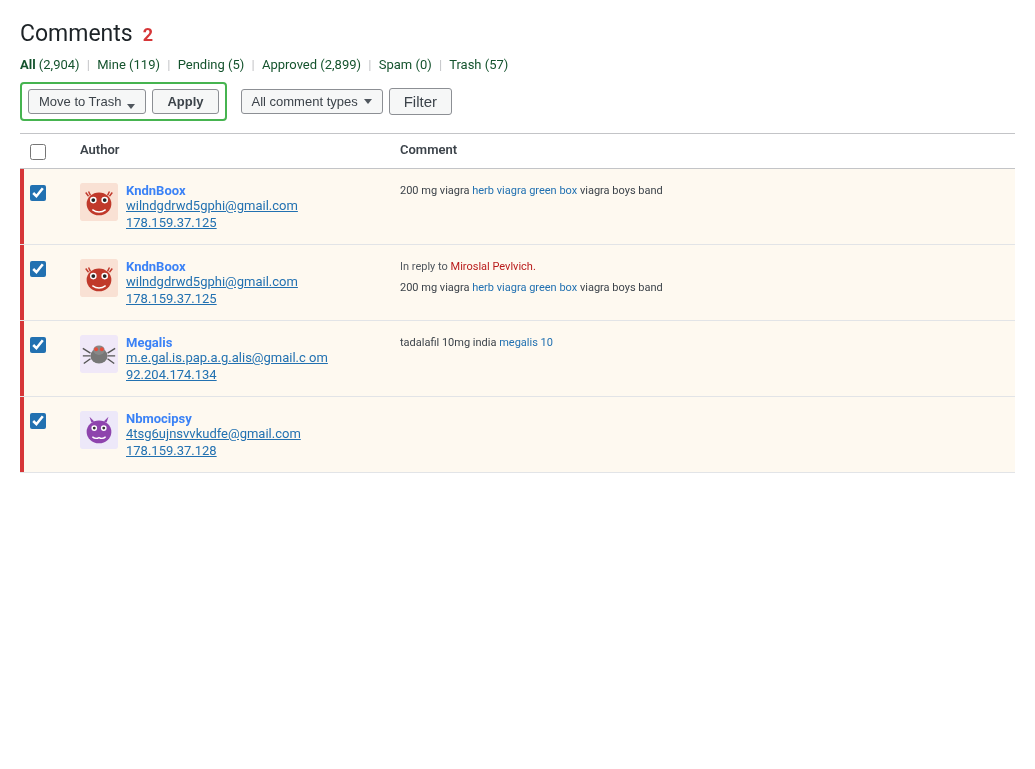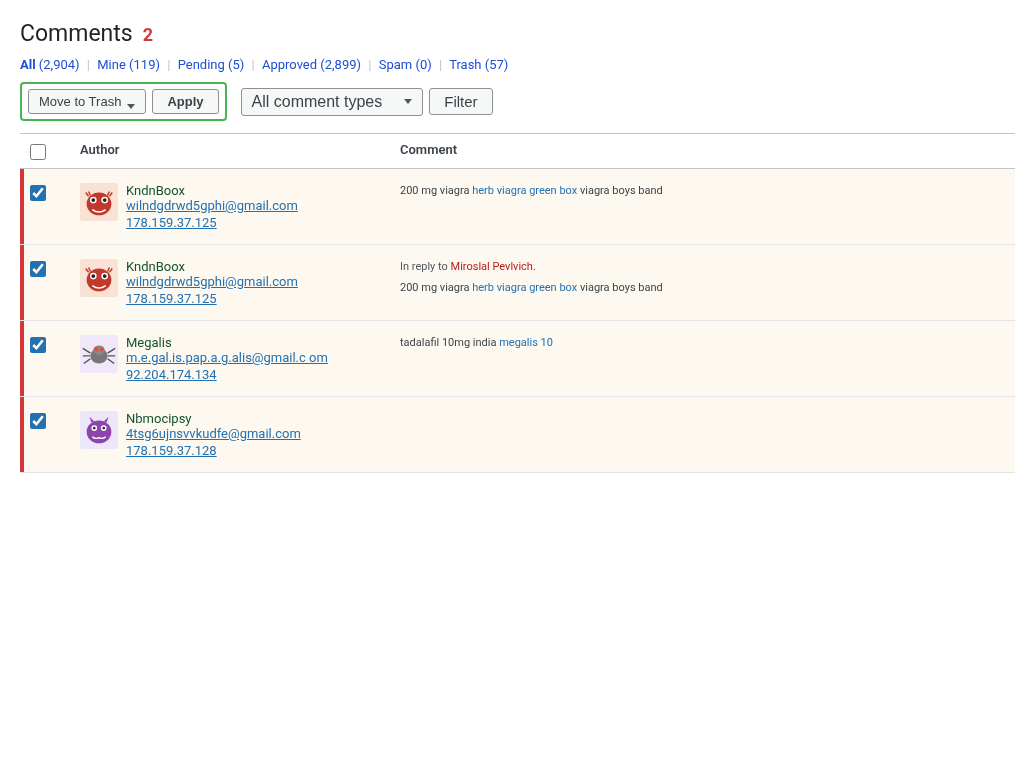--- a/index.html
+++ b/index.html
@@ -25,21 +25,21 @@
       font-size: 18px;
       font-weight: 700;
       margin-left: 4px;
     }
     .filter-links {
       margin-bottom: 10px;
       font-size: 13px;
       color: #50575e;
     }
     .filter-links a {
-      color: #1d4ed8;
+      color: #14532d;
       text-decoration: none;
     }
     .filter-links .sep { color: #c3c4c7; margin: 0 4px; }
     .btn-dropdown {
       display: flex;
       align-items: flex-end;
       background: #f6f7f7;
       border: 1px solid #8c8f94;
       border-radius: 3px;
       padding: 4px 10px;
@@ -58,24 +58,24 @@
       color: #3c434a;
       font-weight: 600;
     }
     .select-comment-type {
       display: flex;
       align-items: center;
       background: #f6f7f7;
       border: 1px solid #8c8f94;
       border-radius: 3px;
       padding: 4px 10px;
-      font-size: 16px;
-      cursor: pointer;
-      color: #3c434a;
-      gap: 20px;
+      font-size: 13px;
+      cursor: pointer;
+      color: #3c434a;
+      gap: 4px;
     }
     .btn-filter {
       background: #f6f7f7;
       border: 1px solid #8c8f94;
       border-radius: 3px;
       padding: 4px 14px;
       font-size: 15px;
       cursor: pointer;
       color: #3c434a;
     }
@@ -137,22 +137,22 @@
     .avatar {
       width: 38px;
       height: 38px;
       flex-shrink: 0;
       border-radius: 2px;
     }
     .author-info {
       font-size: 13px;
     }
     .author-name {
-      font-weight: 400;
-      color: #14532d;
+      font-weight: 700;
+      color: #3b82f6;
       display: block;
     }
     .author-email {
       color: #2271b1;
       word-break: break-all;
     }
     .author-ip {
       color: #2271b1;
       display: block;
       margin-top: 2px;

